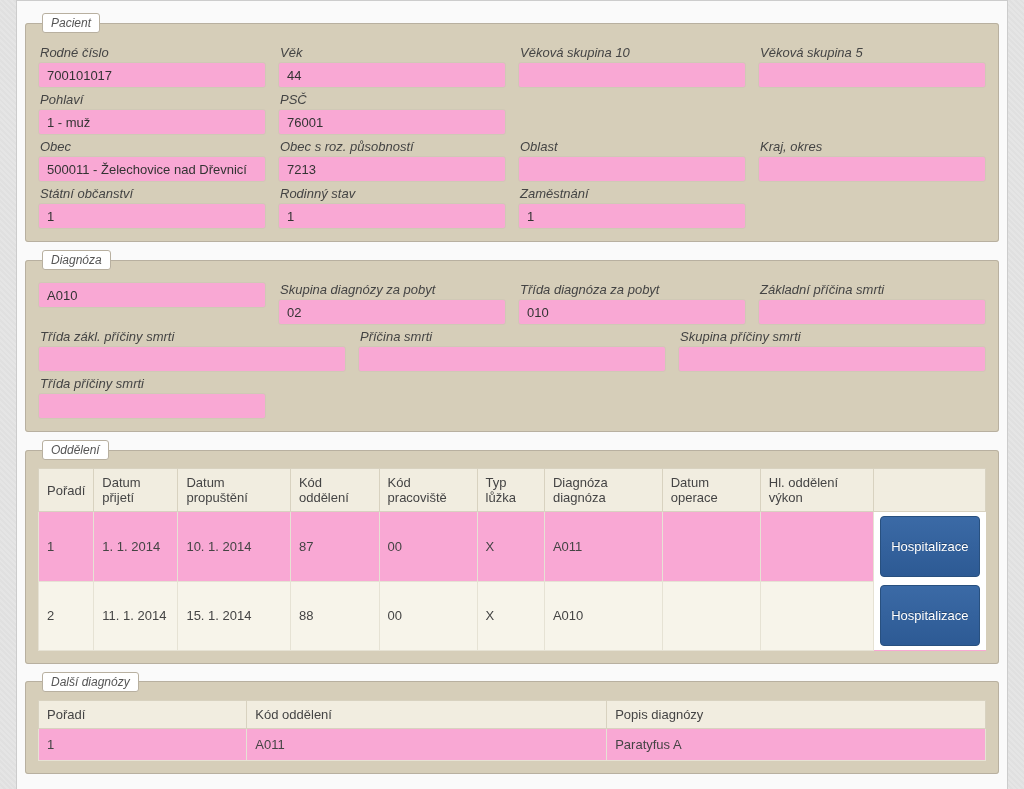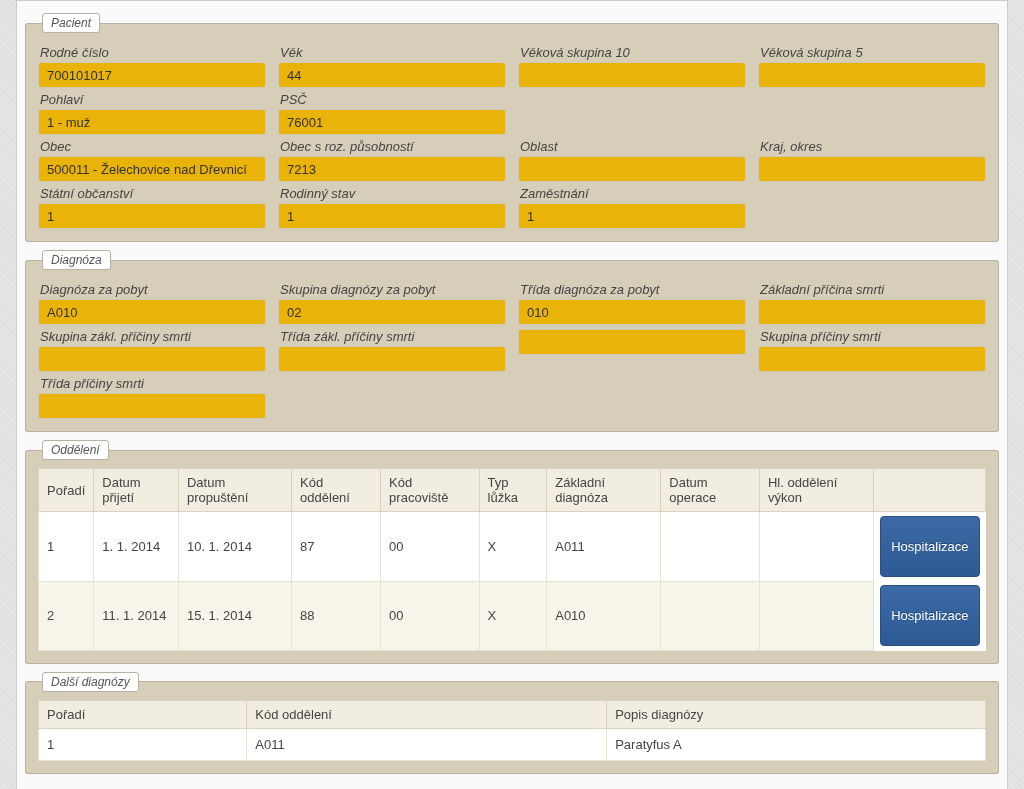--- a/index.html
+++ b/index.html
@@ -56,26 +56,26 @@
       border: 1px solid #d0c9b6;
       border-radius: 3px;
       background: #f3f0e6;
       padding: 4px 8px;
       font-size: 13px;
       color: #333;
       height: 26px;
       width: 100%;
     }
     .field input:read-only {
-      background: #eab308;
+      background: #f9a8d4;
     }
     table {
       width: 100%;
       border-collapse: collapse;
-      background: #ffffff;
+      background: #f9a8d4;
       font-size: 13px;
     }
     table th {
       background: #f1ede0;
       border: 1px solid #d8d2c0;
       padding: 6px 8px;
       text-align: left;
       font-weight: normal;
       color: #444;
     }
@@ -189,46 +189,42 @@
       </div>
       <div class="field" style="visibility:hidden"></div>
     </div>
   </fieldset>
 
   
   <fieldset>
     <legend>Diagnóza</legend>
     <div class="row">
       <div class="field">
-        <label>Diagnóza za pobyt</label>
         <input readonly="" value="A010" style="">
       </div>
       <div class="field">
         <label>Skupina diagnózy za pobyt</label>
         <input readonly="" value="02" style="">
       </div>
       <div class="field">
         <label>Třída diagnóza za pobyt</label>
         <input readonly="" value="010" style="">
       </div>
       <div class="field">
         <label>Základní příčina smrti</label>
         <input readonly="" value="" style="">
       </div>
     </div>
     <div class="row">
       <div class="field">
-        <label>Skupina zákl. příčiny smrti</label>
-        <input readonly="" value="" style="">
-      </div>
-      <div class="field">
         <label>Třída zákl. příčiny smrti</label>
         <input readonly="" value="" style="">
       </div>
       <div class="field">
+        <label>Příčina smrti</label>
         <input readonly="" value="" style="">
       </div>
       <div class="field">
         <label>Skupina příčiny smrti</label>
         <input readonly="" value="" style="">
       </div>
     </div>
     <div class="row">
       <div class="field">
         <label>Třída příčiny smrti</label>
@@ -245,21 +241,21 @@
     <legend>Oddělení</legend>
     <table>
       <thead>
         <tr>
           <th>Pořadí</th>
           <th>Datum přijetí</th>
           <th>Datum propuštění</th>
           <th>Kód oddělení</th>
           <th>Kód pracoviště</th>
           <th>Typ lůžka</th>
-          <th>Základní diagnóza</th>
+          <th>Diagnóza diagnóza</th>
           <th>Datum operace</th>
           <th>Hl. oddělení výkon</th>
           <th></th>
         </tr>
       </thead>
       <tbody id="oddeleni-body">
           <tr>
             <td>1</td>
             <td>1. 1. 2014</td>
             <td>10. 1. 2014</td>

